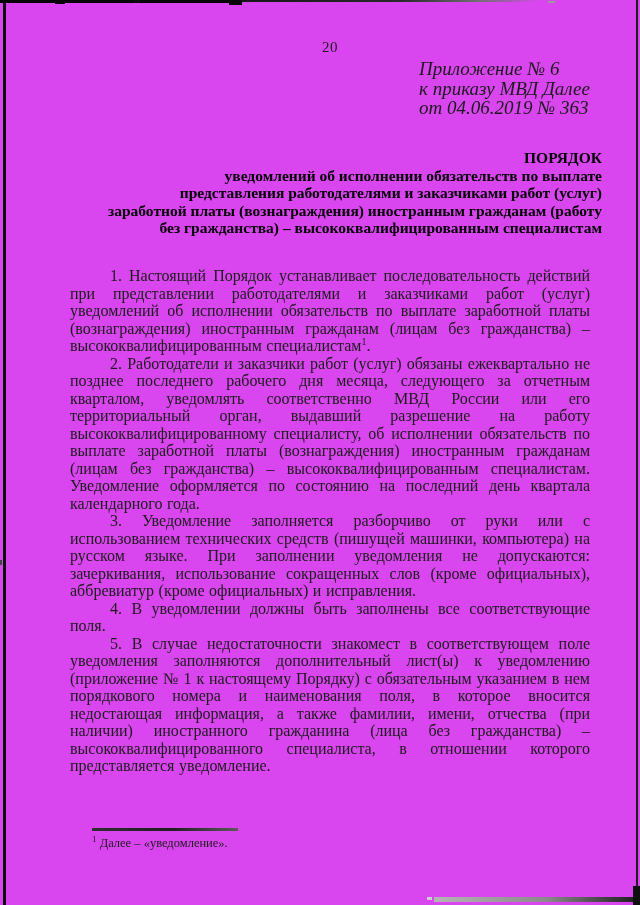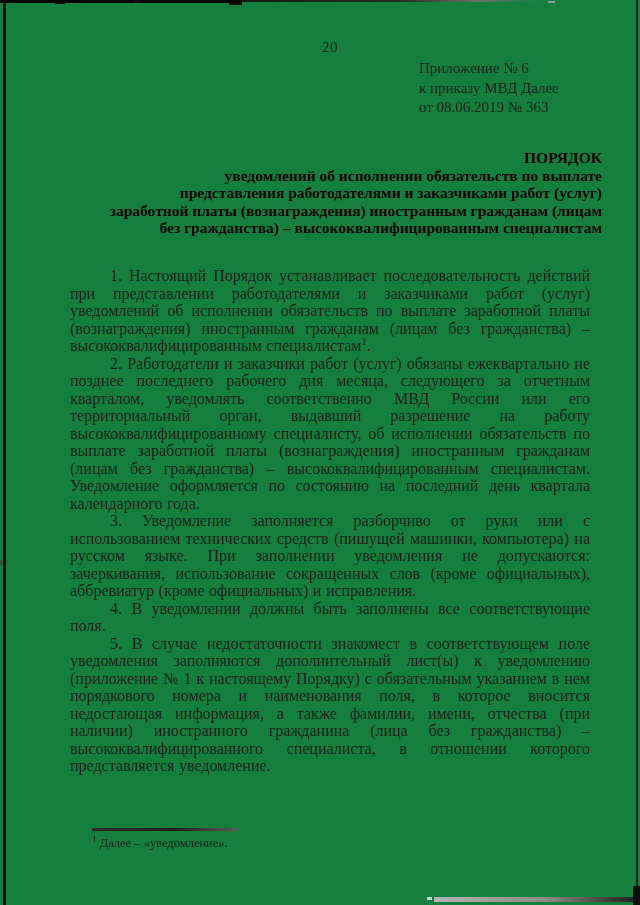--- a/index.html
+++ b/index.html
@@ -1,19 +1,19 @@
 <!DOCTYPE html>
 <html lang="ru"><head>
 <meta charset="utf-8">
 <style>
   html, body { margin:0; padding:0; background:#ffffff; }
   .page {
     position:relative;
     width:640px; height:905px;
-    background:#15803d;
+    background:#d946ef;
     overflow:hidden;
     font-family:"Liberation Serif", serif;
     color:#1b1b1b;
   }
   
   .edge { position:absolute; pointer-events:none; }
   .edge-left   { left:3px; top:0; width:2.5px; height:905px; background:#0d0d0d; }
   .edge-right  { left:636px; top:0; width:2px; height:905px; background:#1f1f1f; }
   .edge-top-a  { left:0; top:0; width:238px; height:3px; background:#000; }
   .edge-top-b  { left:238px; top:0; width:300px; height:2px;
@@ -27,21 +27,21 @@
                  background:linear-gradient(to right,#b5b5b5 0%,#8a8a8a 55%,#4a4a4a 80%,#1a1a1a 100%); }
   .edge-bottom-dot { left:427px; top:897px; width:5px; height:3px; background:#cfcfcf; }
   .corner-br  { left:633px; top:886px; width:7px; height:19px; background:#0f0f0f; }
 
   .page-number {
     position:absolute; left:70px; top:39px; width:520px;
     text-align:center; font-size:15px; letter-spacing:0.5px;
   }
   .appendix {
     position:absolute; left:419px; top:59px;
-    font-size:15px; line-height:19.5px; white-space:nowrap;
+    font-size:19px; line-height:19.5px; white-space:nowrap;font-style:italic;
   }
   .doc-title {
     position:absolute; left:58px; top:149px; width:544px;
     text-align:right; font-weight:700; color:#000;
     font-size:15.5px; line-height:17.5px;
   }
   .body-text {
     position:absolute; left:70px; top:267px; width:520px;
     font-size:16px; line-height:17.5px;
     text-align:justify; word-spacing:0.5px;
@@ -74,28 +74,28 @@
   <div class="edge speck-e"></div>
   <div class="edge edge-bottom"></div>
   <div class="edge edge-bottom-dot"></div>
   <div class="edge corner-br"></div>
 
   <div class="page-number">20</div>
 
   <div class="appendix">
     <div>Приложение № 6</div>
     <div>к приказу МВД Далее</div>
-    <div>от 08.06.2019 № 363</div>
+    <div>от 04.06.2019 № 363</div>
   </div>
 
   <div class="doc-title">
     <div>ПОРЯДОК</div>
     <div>уведомлений об исполнении обязательств по выплате</div>
     <div>представления работодателями и заказчиками работ (услуг)</div>
-    <div>заработной платы (вознаграждения) иностранным гражданам (лицам</div>
+    <div>заработной платы (вознаграждения) иностранным гражданам (работу</div>
     <div>без гражданства) – высококвалифицированным специалистам</div>
   </div>
 
   <div class="body-text">
     <p><span>1. Настоящий Порядок устанавливает последовательность действий при представлении работодателями и заказчиками работ (услуг) уведомлений об исполнении обязательств по выплате заработной платы (вознаграждения) иностранным гражданам (лицам без гражданства) – высококвалифицированным специалистам</span><sup class="fn-ref">1</sup><span>.</span></p>
     <p><span>2. Работодатели и заказчики работ (услуг) обязаны ежеквартально не позднее последнего рабочего дня месяца, следующего за отчетным кварталом, уведомлять соответственно МВД России или его территориальный орган, выдавший разрешение на работу высококвалифицированному специалисту, об исполнении обязательств по выплате заработной платы (вознаграждения) иностранным гражданам (лицам без гражданства) – высококвалифицированным специалистам. Уведомление оформляется по состоянию на последний день квартала календарного года.</span></p>
     <p><span>3. Уведомление заполняется разборчиво от руки или с использованием технических средств (пишущей машинки, компьютера) на русском языке. При заполнении уведомления не допускаются: зачеркивания, использование сокращенных слов (кроме официальных), аббревиатур (кроме официальных) и исправления.</span></p>
     <p><span>4. В уведомлении должны быть заполнены все соответствующие поля.</span></p>
     <p><span>5. В случае недостаточности знакомест в соответствующем поле уведомления заполняются дополнительный лист(ы) к уведомлению (приложение № 1 к настоящему Порядку) с обязательным указанием в нем порядкового номера и наименования поля, в которое вносится недостающая информация, а также фамилии, имени, отчества (при наличии) иностранного гражданина (лица без гражданства) – высококвалифицированного специалиста, в отношении которого представляется уведомление.</span></p>
   </div>

